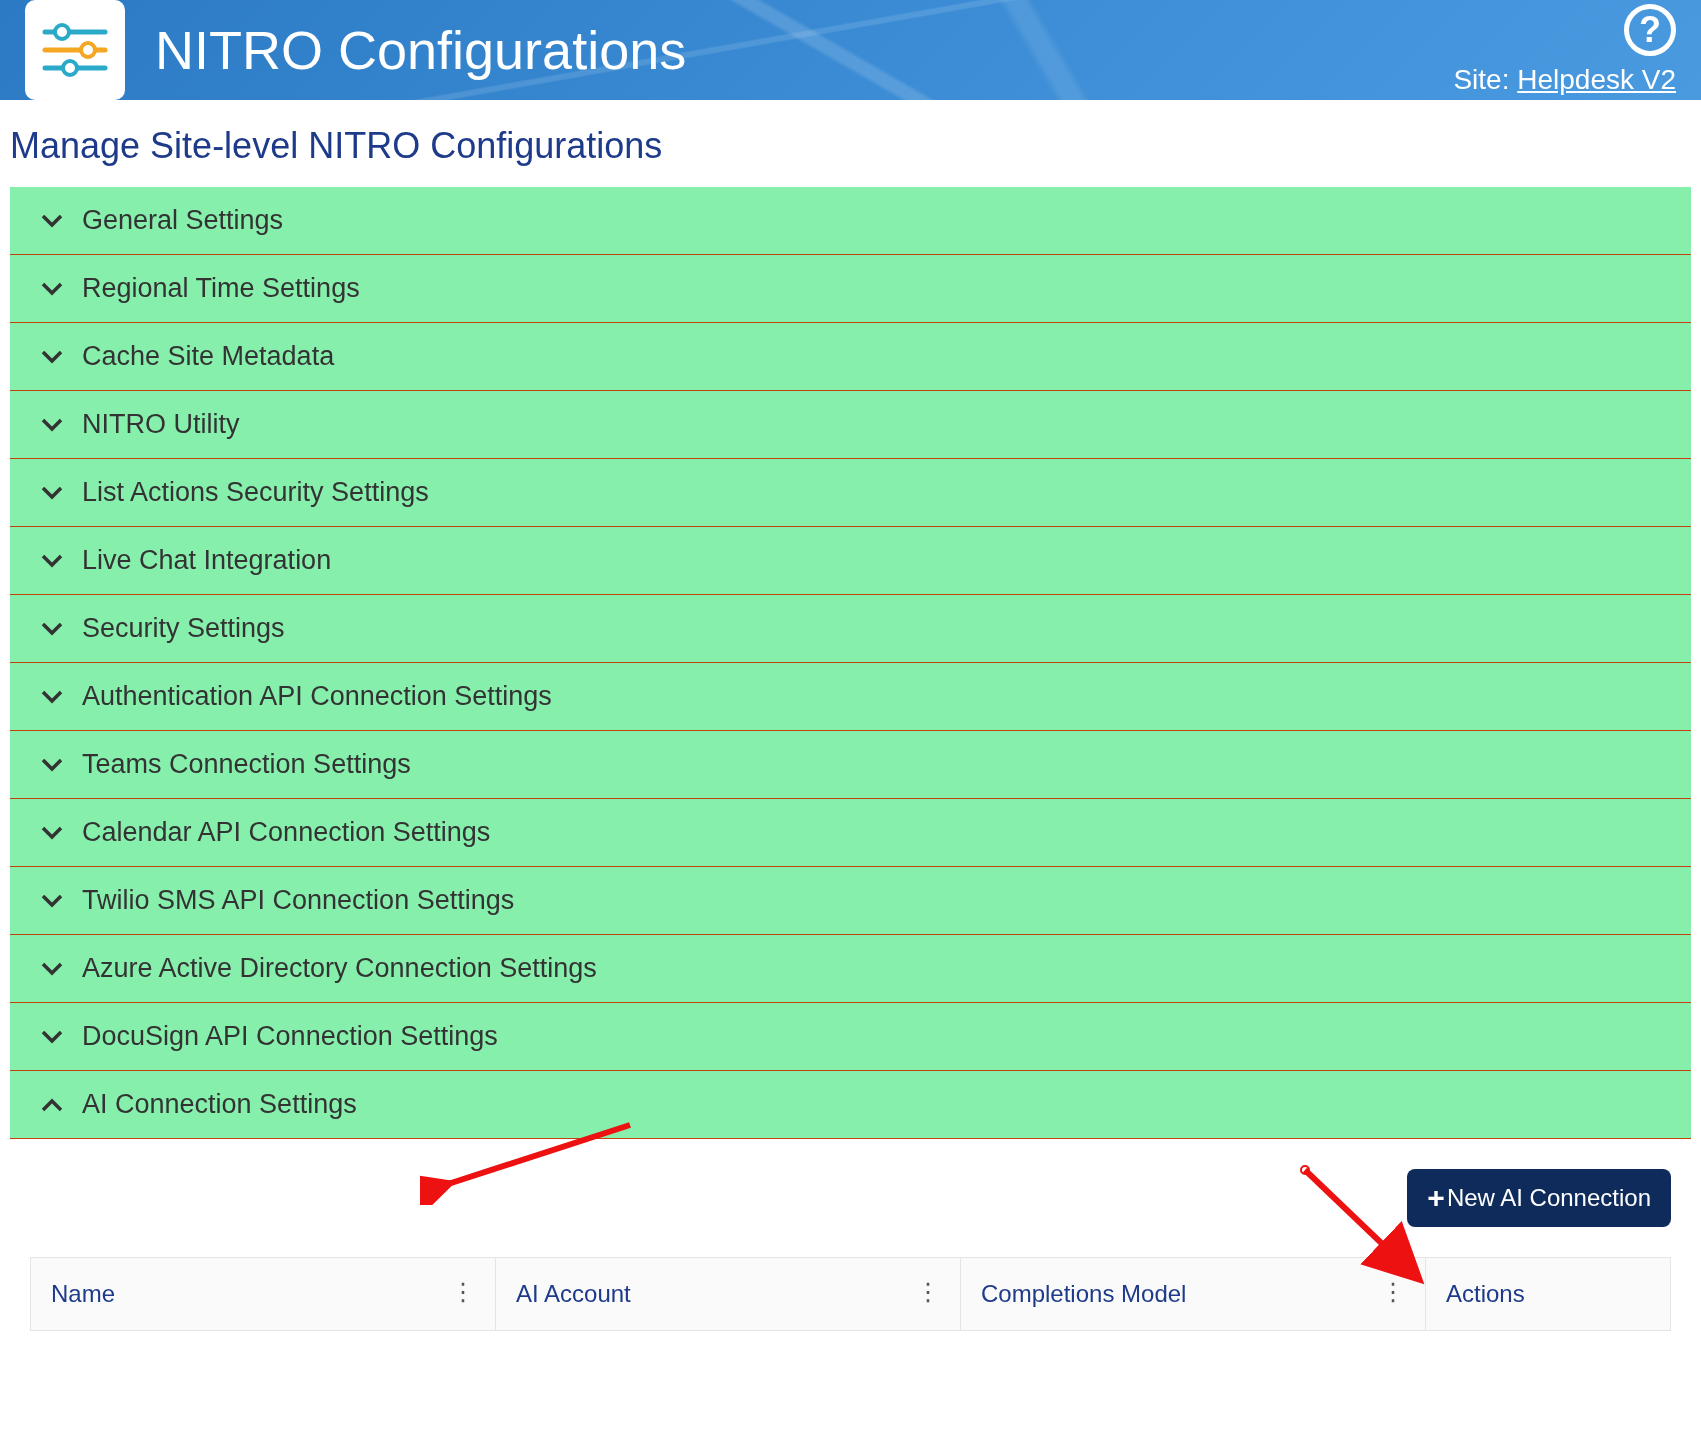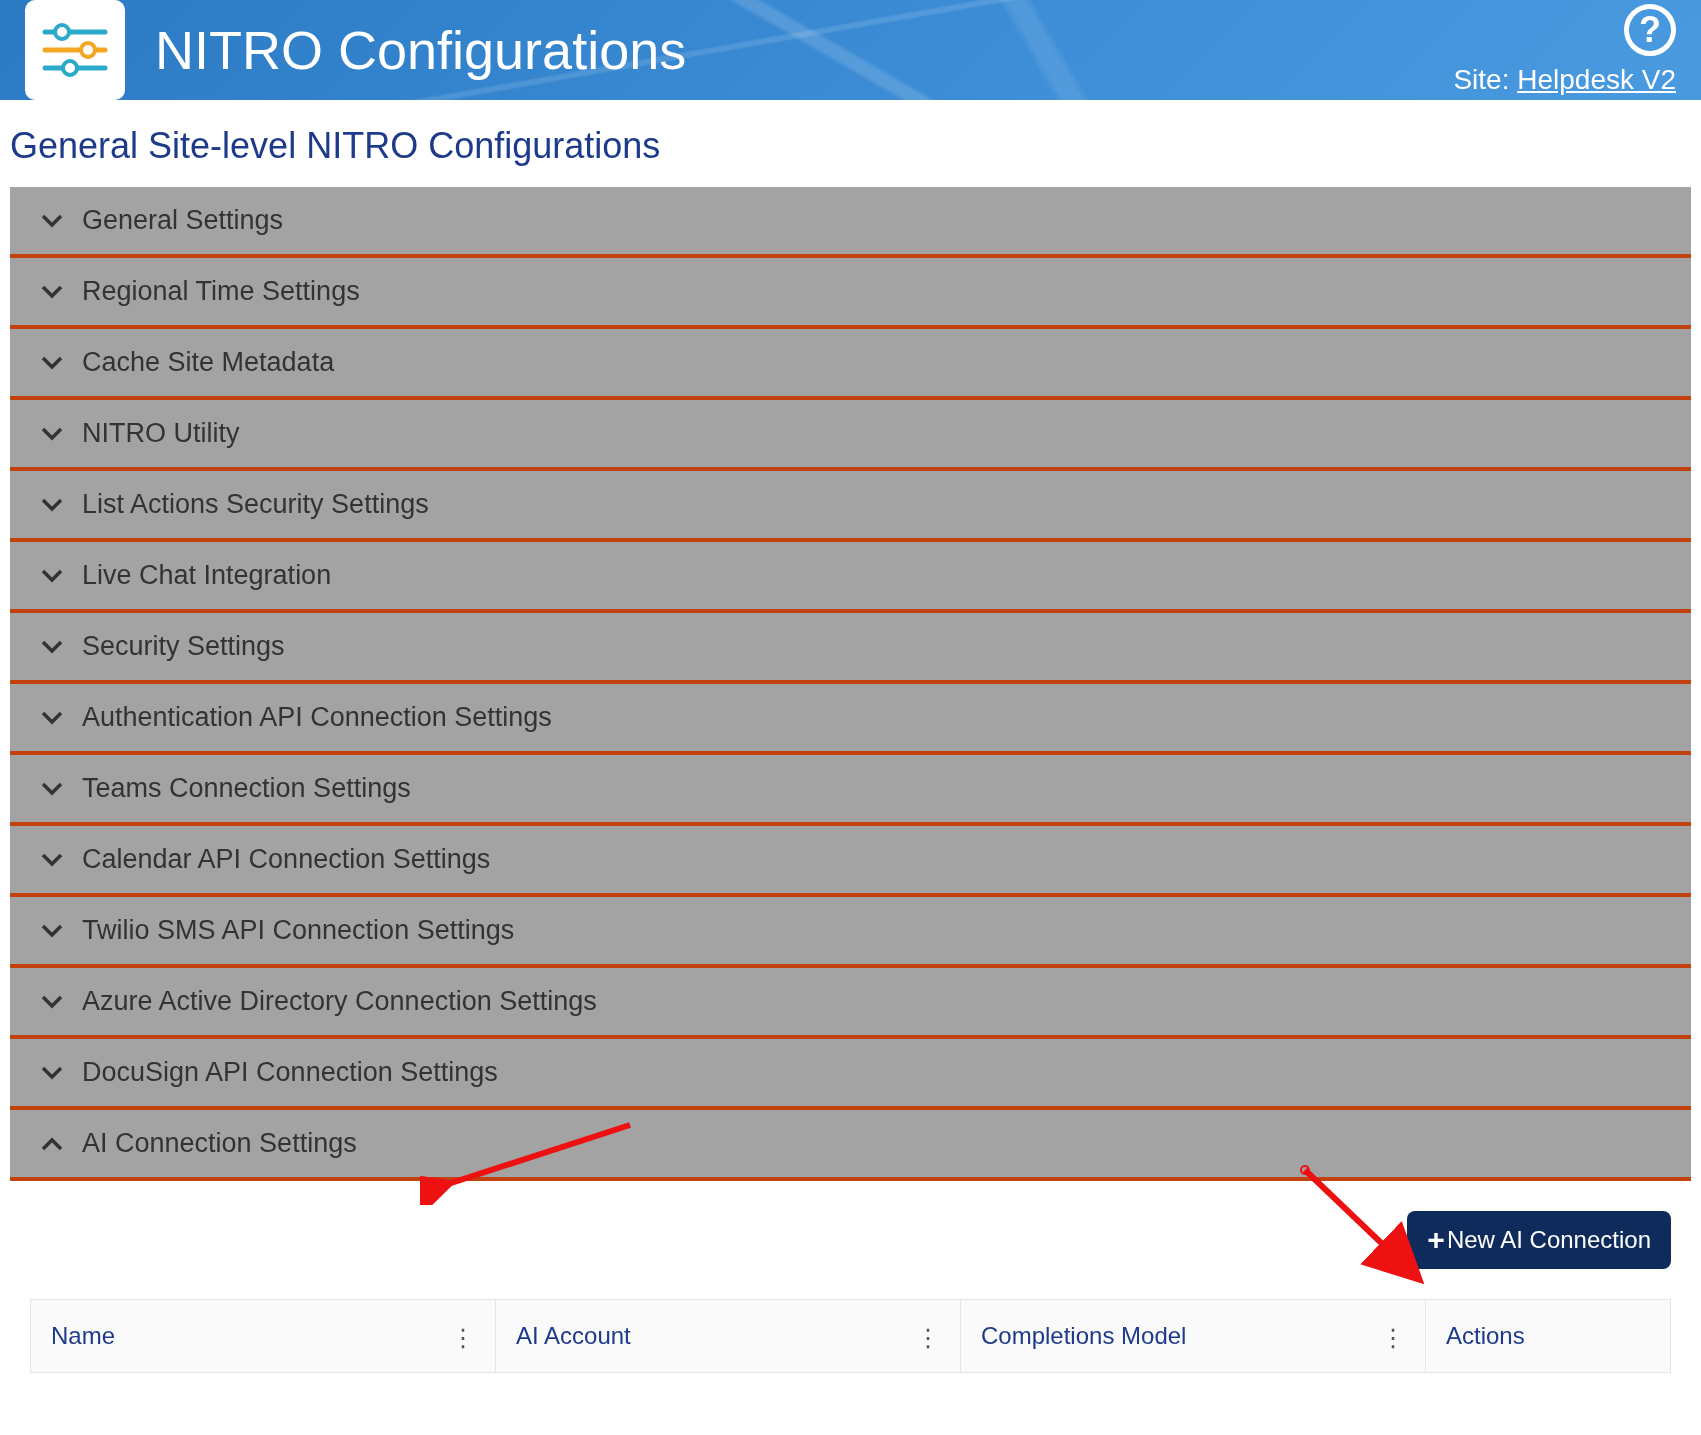--- a/index.html
+++ b/index.html
@@ -70,22 +70,22 @@
     
     .subtitle {
       color: #1e3a8a;
       font-size: 36px;
       font-weight: 400;
       padding: 25px 10px 20px;
     }
     
     .accordion { margin: 0 10px; }
     .accordion-item {
-      background: #a3a3a3;
-      border-bottom: 4px solid #c2410c;
+      background: #86efac;
+      border-bottom: 1px solid #c2410c;
       padding: 18px 30px;
       display: flex;
       align-items: center;
       cursor: pointer;
     }
     .chevron-down-icon, .chevron-up-icon {
       display: inline-flex;
       align-items: center;
       justify-content: center;
       width: 24px;
@@ -121,21 +121,21 @@
       border: 1px solid #e5e5e5;
       display: flex;
     }
     .th {
       padding: 22px 20px;
       color: #1e3a8a;
       font-size: 24px;
       background: #fafafa;
       border-right: 1px solid #e5e5e5;
       display: flex;
-      align-items: flex-end;
+      align-items: flex-start;
       justify-content: space-between;
     }
     .th:last-child { border-right: none; }
     .th-name { flex: 0 0 465px; }
     .th-ai  { flex: 0 0 465px; gap: 32px; }
     .th-comp{ flex: 0 0 465px; }
     .th-actions { flex: 1; }
     .menu-dots {
       cursor: pointer;
       color: #555;
@@ -167,21 +167,21 @@
     <div class="help-icon">
         <span>?</span>
       </div>
     <div class="site-label">
       <span>Site:</span>
       <span class="site-link">Helpdesk V2</span>
     </div>
   </div>
 </div>
 
-<div class="subtitle">General Site-level NITRO Configurations</div>
+<div class="subtitle">Manage Site-level NITRO Configurations</div>
 
 <div class="accordion">
   <div class="accordion-item">
     <span class="chevron-down-icon">
         <svg width="22" height="14">
           <path d="M2 2 L11 11 L20 2" stroke="#333" stroke-width="3.5" fill="none"></path>
         </svg>
       </span>
     <span class="accordion-label">General Settings</span>
   </div>

